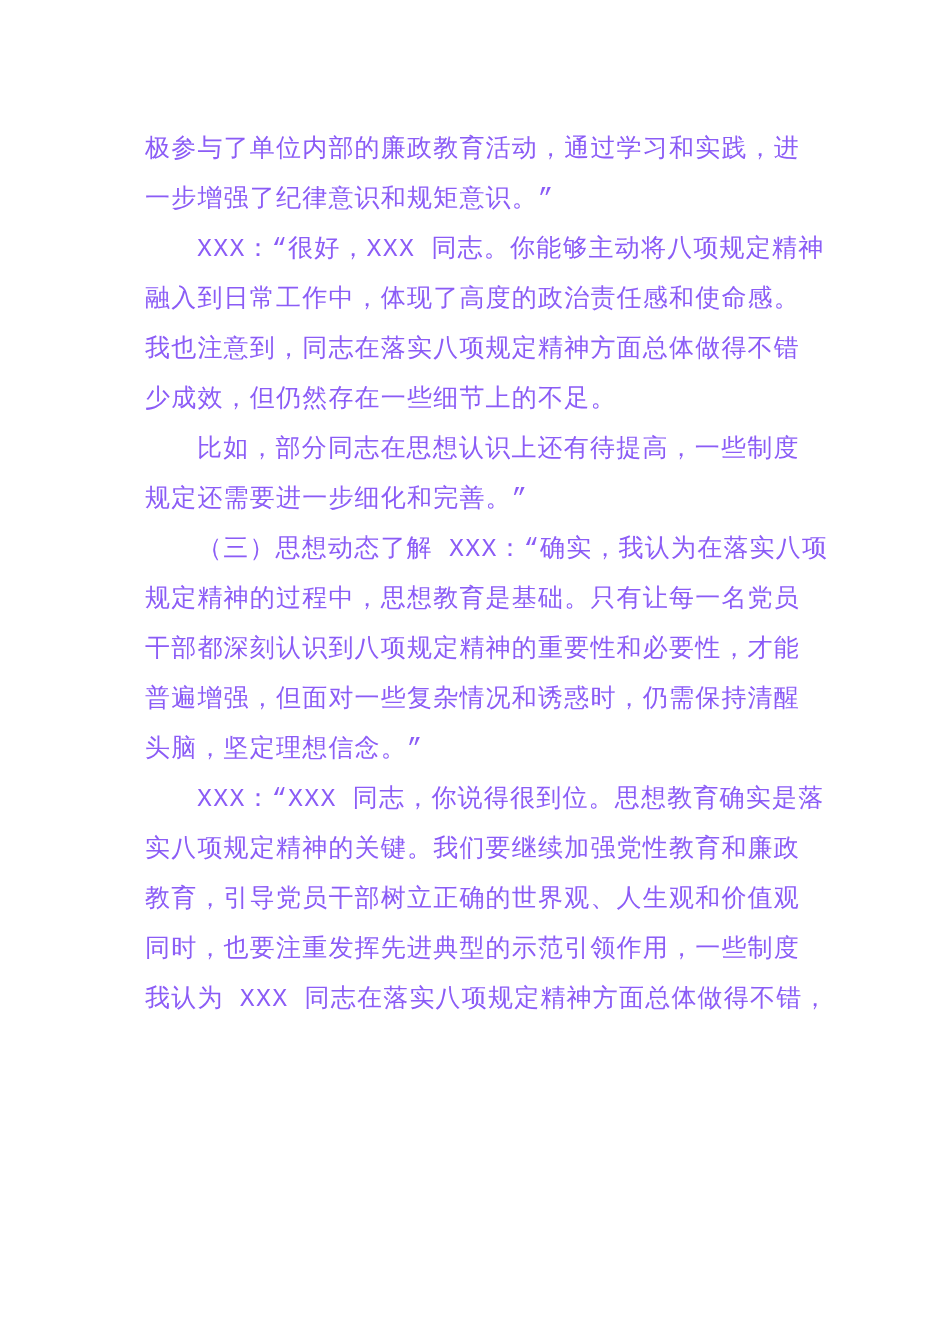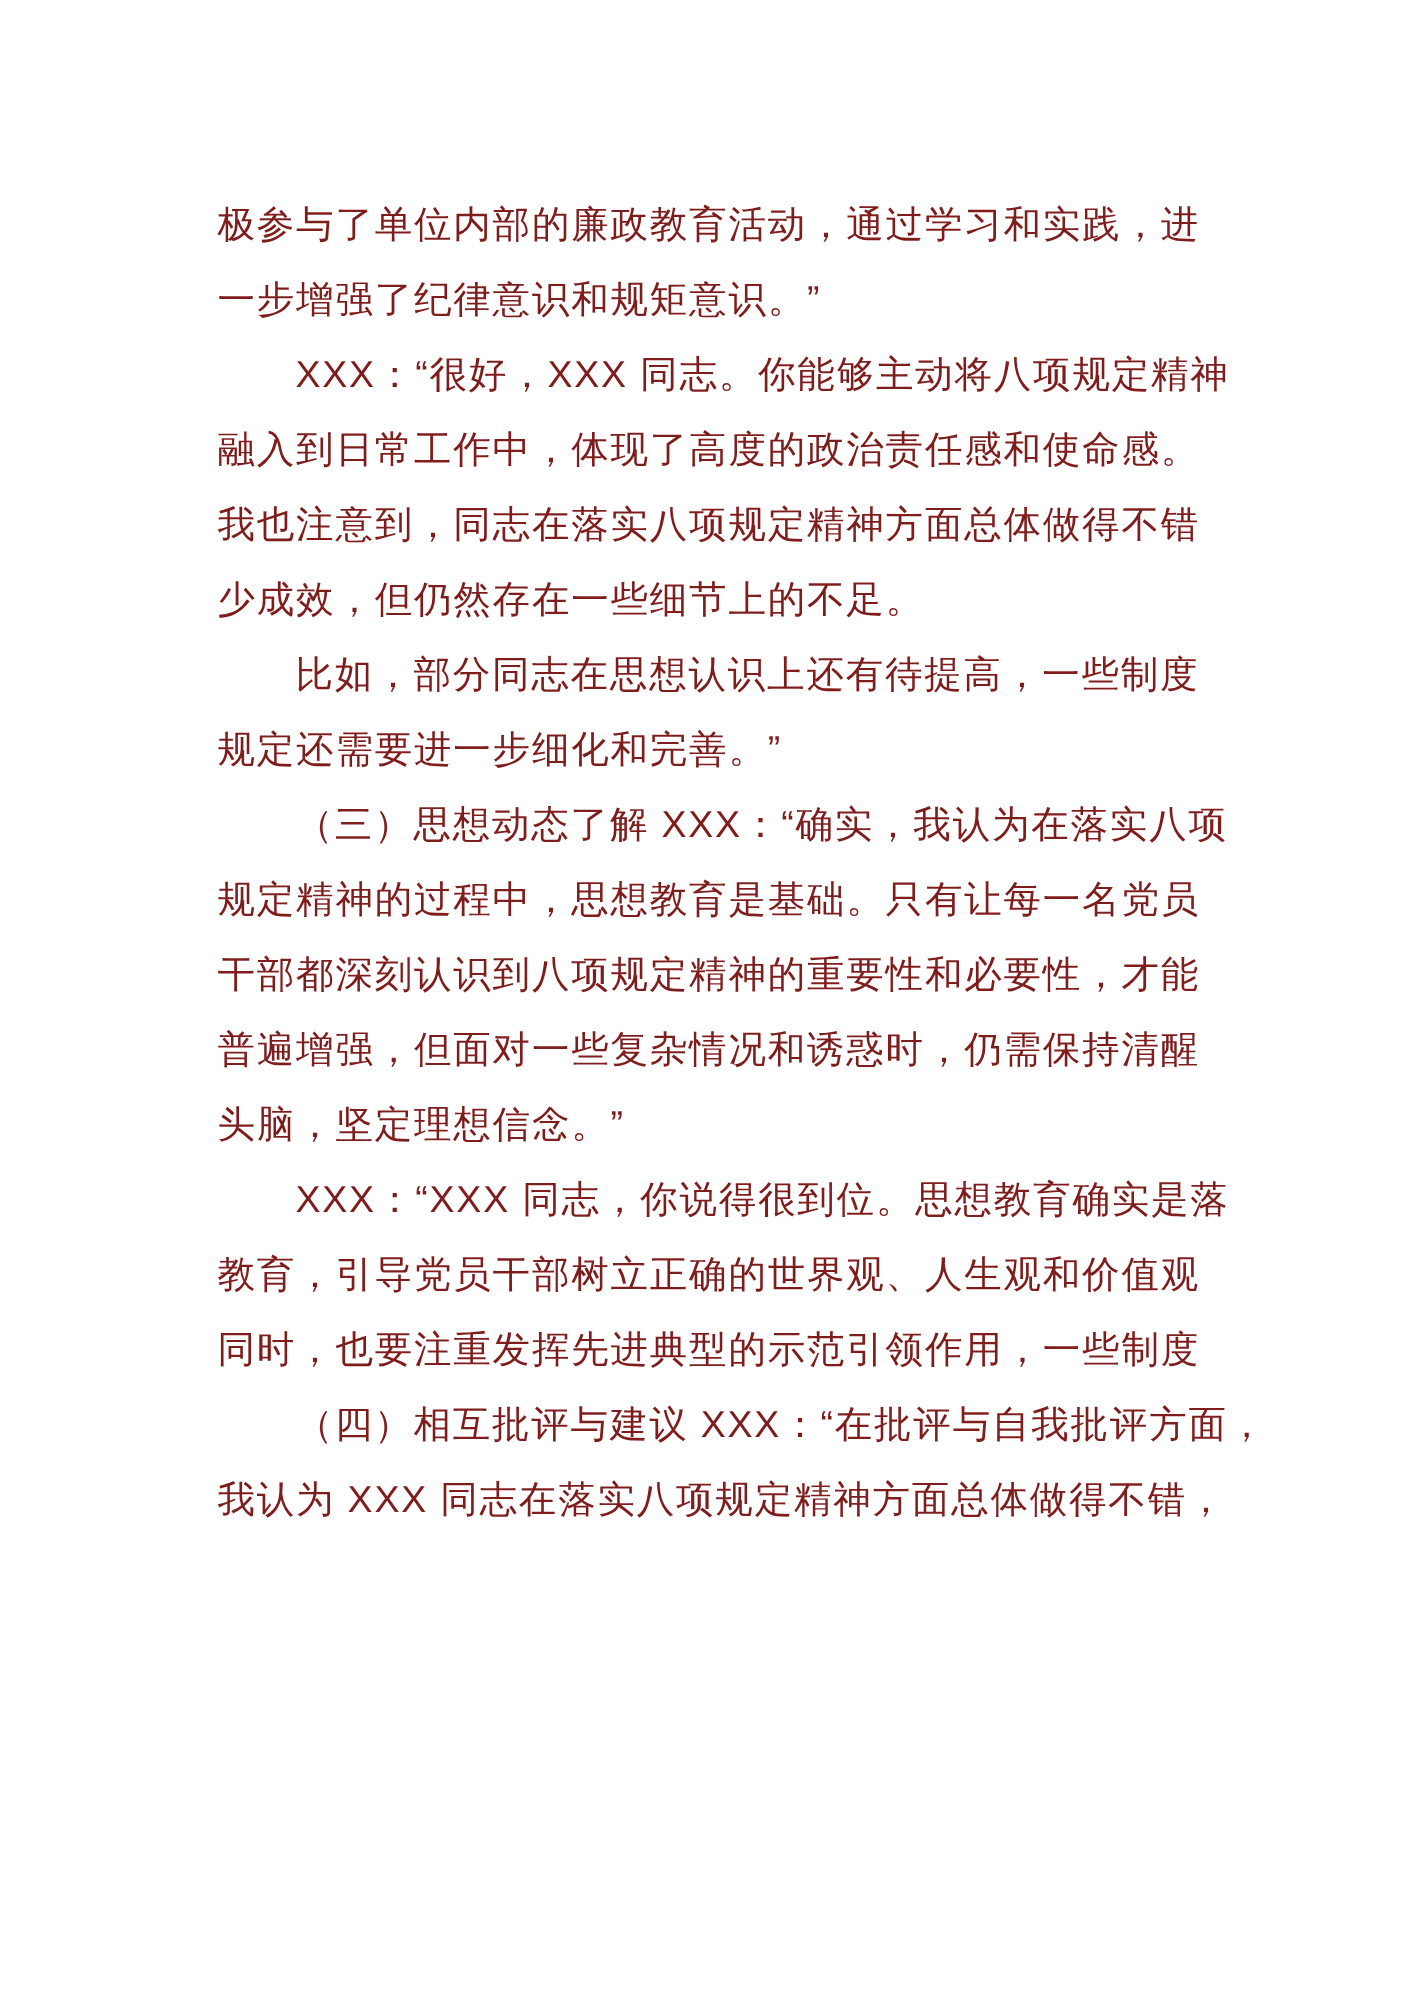--- a/index.html
+++ b/index.html
@@ -19,23 +19,23 @@
       top: 0;
       width: 950px;
       height: 1344px;
       background: #ffffff;
     }
     .text-body {
       position: absolute;
       left: 145px;
       top: 125px;
       width: 700px;
-      font-family: Liberation Sans, sans-serif;
+      font-family: Liberation Mono, monospace;
       font-size: 25px;
-      color: #7f1d1d;
+      color: #8b5cf6;
       letter-spacing: 1.2px;
     }
     .line {
       height: 50px;
       line-height: 50px;
       white-space: nowrap;
     }
     .indent {
       padding-left: 52px;
     }
@@ -52,18 +52,18 @@
     <div class="line">我也注意到，同志在落实八项规定精神方面总体做得不错</div>
     <div class="line">少成效，但仍然存在一些细节上的不足。</div>
     <div class="line indent">比如，部分同志在思想认识上还有待提高，一些制度</div>
     <div class="line">规定还需要进一步细化和完善。”</div>
     <div class="line indent">（三）思想动态了解 XXX：“确实，我认为在落实八项</div>
     <div class="line">规定精神的过程中，思想教育是基础。只有让每一名党员</div>
     <div class="line">干部都深刻认识到八项规定精神的重要性和必要性，才能</div>
     <div class="line">普遍增强，但面对一些复杂情况和诱惑时，仍需保持清醒</div>
     <div class="line">头脑，坚定理想信念。”</div>
     <div class="line indent">XXX：“XXX 同志，你说得很到位。思想教育确实是落</div>
+    <div class="line">实八项规定精神的关键。我们要继续加强党性教育和廉政</div>
     <div class="line">教育，引导党员干部树立正确的世界观、人生观和价值观</div>
     <div class="line">同时，也要注重发挥先进典型的示范引领作用，一些制度</div>
-    <div class="line indent">（四）相互批评与建议 XXX：“在批评与自我批评方面，</div>
     <div class="line">我认为 XXX 同志在落实八项规定精神方面总体做得不错，</div>
   </div>
 </div>
 
 </body></html>

